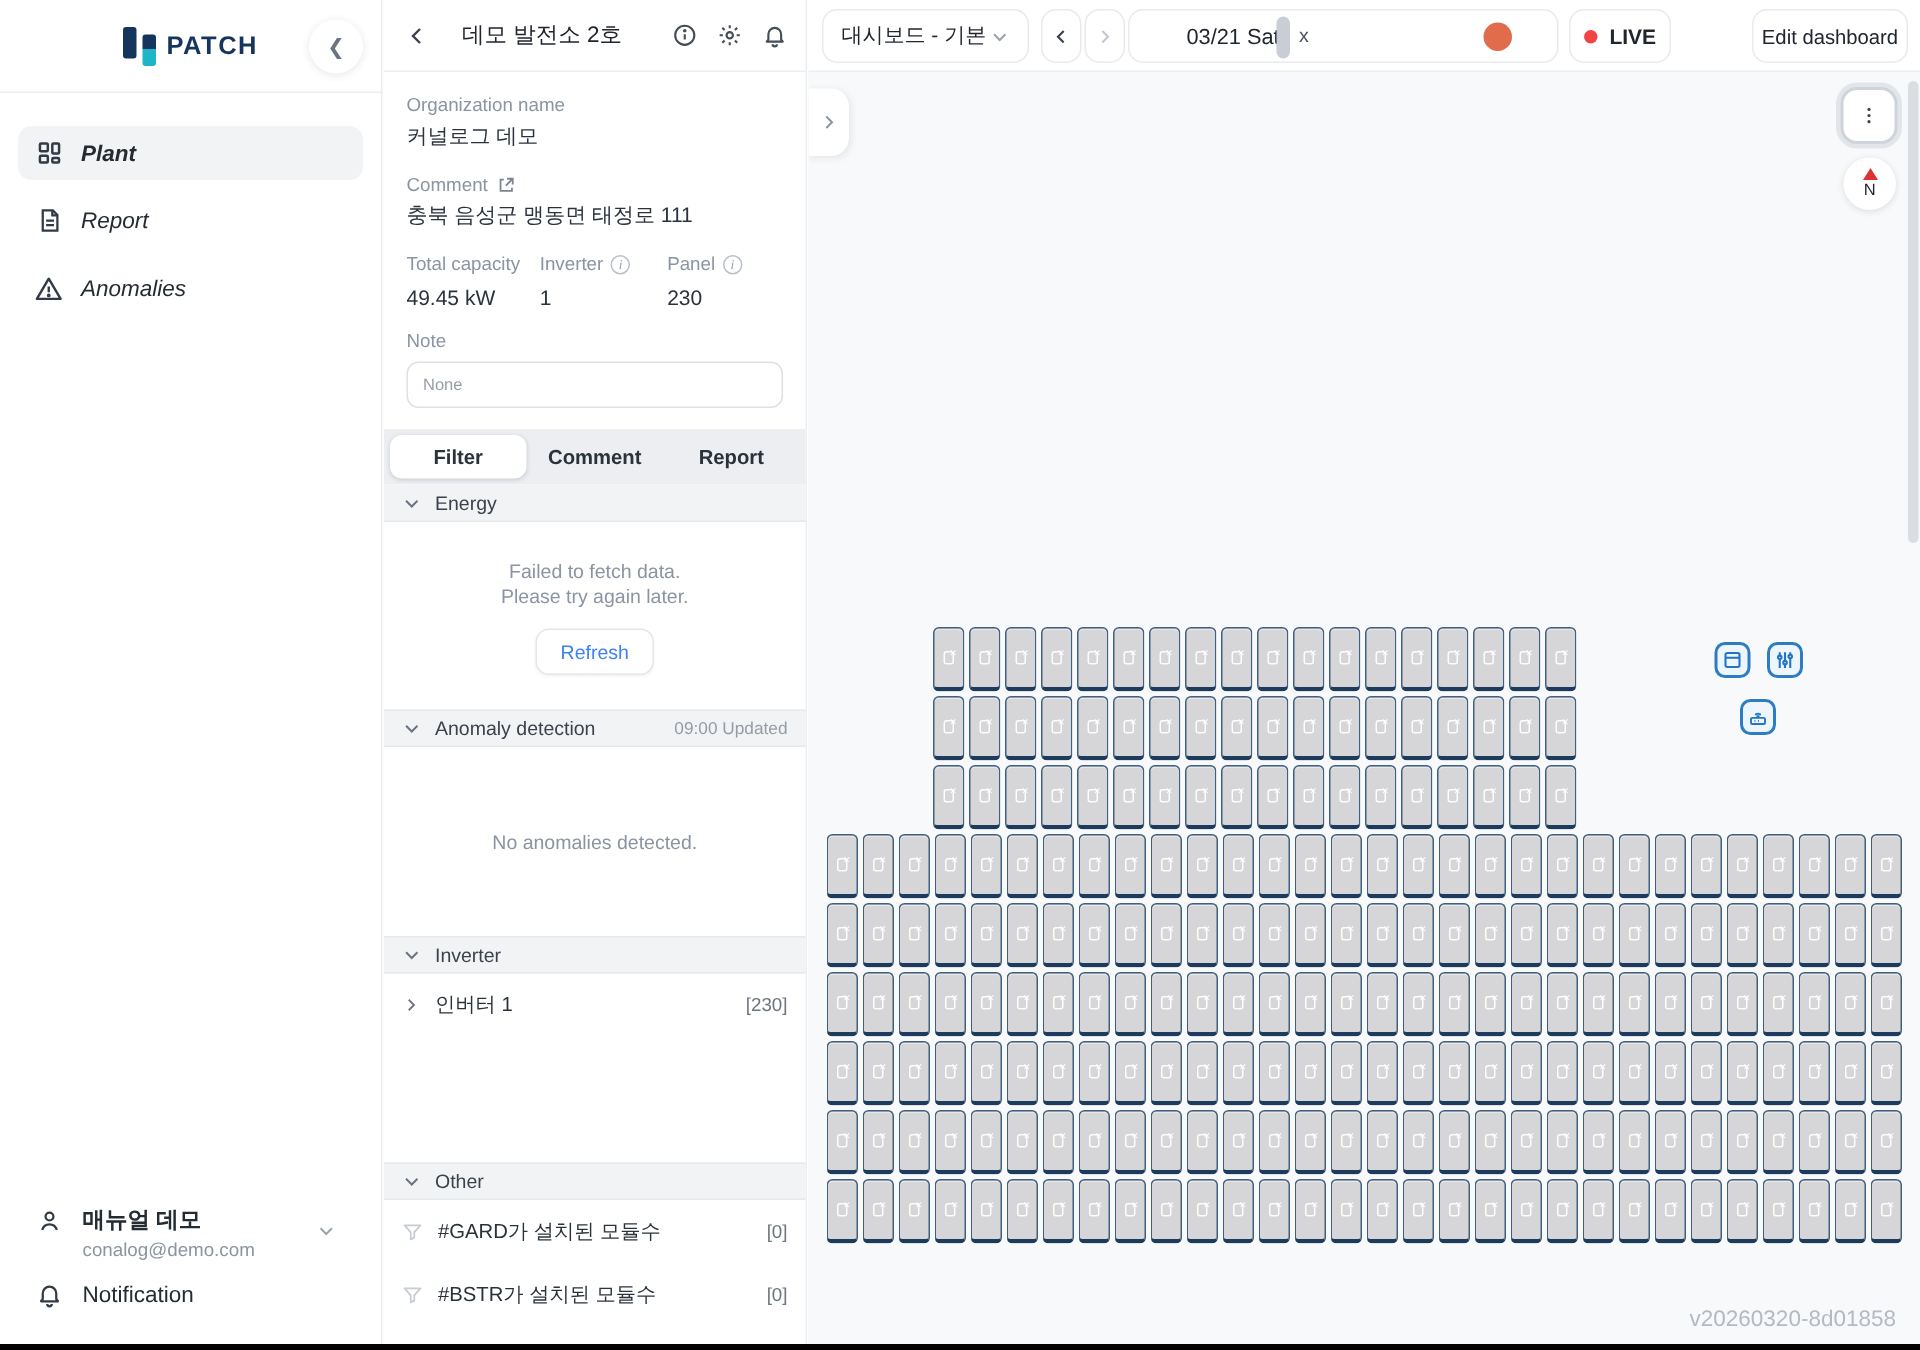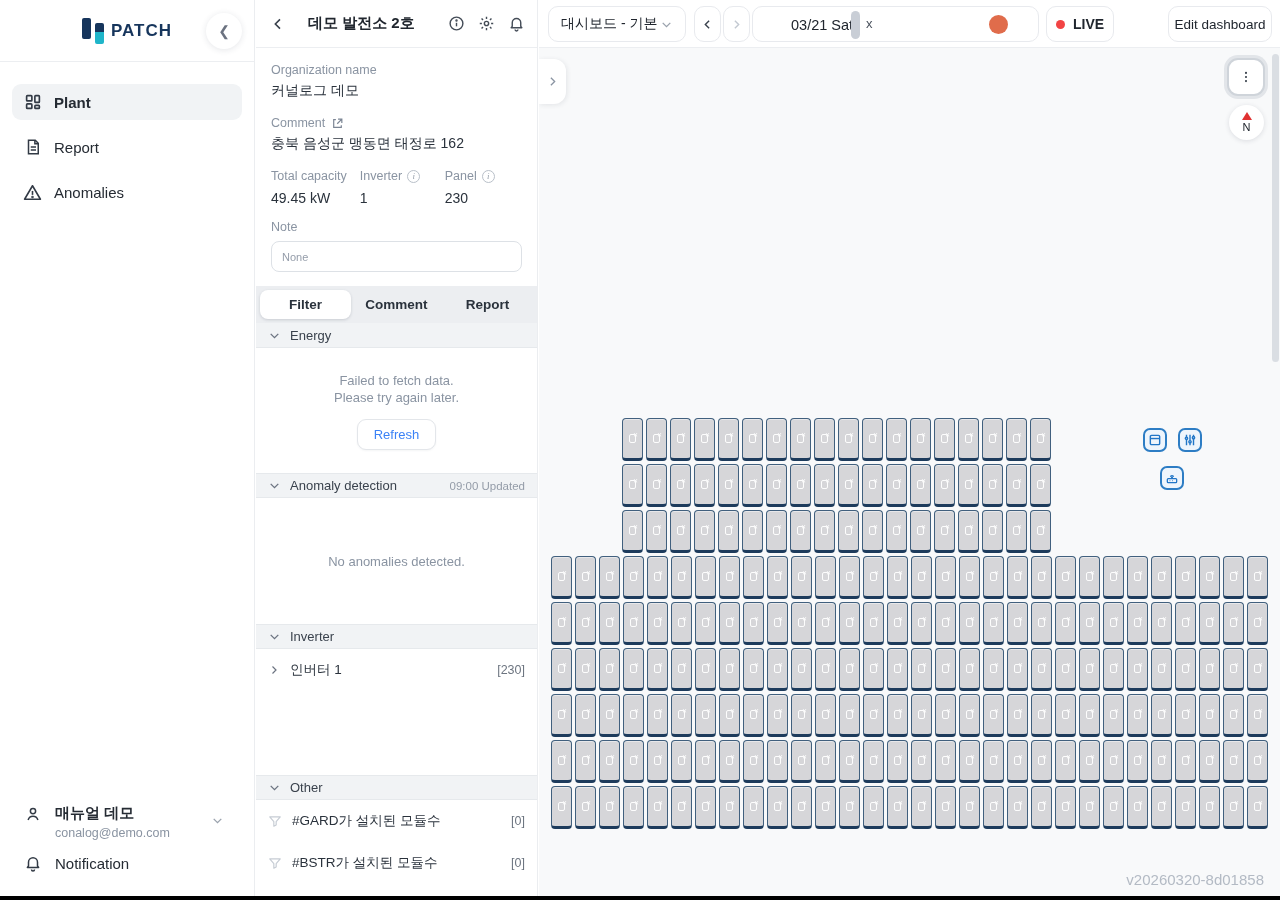--- a/index.html
+++ b/index.html
@@ -13,36 +13,36 @@
   .logo-mark { position:relative; width:22px; height:26px; }
   .logo-bar-l { position:absolute; left:0; top:0; width:9px; height:21px; background:#16355c; border-radius:2px; }
   .logo-bar-r { position:absolute; right:0; top:5px; width:9px; height:21px; border-radius:2px;
     background:linear-gradient(180deg,#16355c 0 45%,#1fb5c9 45% 100%); }
   .logo-text { font-size:17px; font-weight:800; letter-spacing:1px; color:#16355c; }
   #collapse-btn { position:absolute; right:12px; top:13px; width:36px; height:36px; border-radius:50%;
     background:#fff; box-shadow:0 1px 6px rgba(40,50,70,.12); display:flex; align-items:center; justify-content:center;
     color:#6b7280; font-size:14px; cursor:pointer; }
   #menu { padding:22px 12px 0 12px; display:flex; flex-direction:column; gap:9px; }
   .menu-item { display:flex; align-items:center; gap:12px; height:36px; padding:0 11px; border-radius:9px;
-    font-size:15px; color:#252b33; cursor:pointer; }
+    font-size:15px; color:#252b33; cursor:pointer;font-style:italic; }
   .menu-item.active { background:#f1f3f5; font-weight:700; }
   .menu-icon { width:19px; height:19px; display:flex; align-items:center; justify-content:center; }
   .menu-icon svg { stroke:#323a45; }
   #sidebar-bottom { position:absolute; left:0; bottom:14px; width:100%; padding:0 12px; }
   #notification-row { display:flex; align-items:center; gap:13px; height:38px; padding:0 11px; font-size:15px; cursor:pointer; }
   #user-row { position:relative; display:flex; align-items:flex-start; gap:13px; padding:12px 11px 4px 11px; cursor:pointer; }
   #user-name { font-size:15px; font-weight:700; color:#252b33; }
   #user-email { font-size:12.5px; color:#8a94a2; margin-top:3px; }
   #user-chevron { position:absolute; right:18px; top:22px; color:#9aa2ad; }
 
   
   #plant-panel { position:absolute; left:256px; top:0; width:282px; height:896px; background:#fff; border-right:1px solid #ebedf0; }
   #pp-header { position:relative; height:48px; border-bottom:1px solid #eceef1; display:flex; align-items:center; padding:0 12px 0 14px; }
   #pp-back { width:20px; height:20px; color:#39414c; font-size:15px; display:flex; align-items:center; cursor:pointer; }
-  #pp-title { font-size:15px; font-weight:700; margin-left:18px; color:#20262e; }
+  #pp-title { font-size:15px; font-weight:400; margin-left:18px; color:#20262e; }
   #pp-header-icons { position:absolute; right:12px; display:flex; gap:12px; }
   .hicon { width:18px; height:18px; color:#444c57; cursor:pointer; display:flex; align-items:center; justify-content:center; }
   #pp-info { padding:15px 15px 0 15px; }
   .field-label { font-size:12.5px; color:#8a94a2; }
   .field-value { font-size:14px; color:#2a323c; margin-top:5px; }
   .field-block { margin-bottom:16px; }
   #address-label-row { display:flex; align-items:center; gap:6px; }
   #stats-row { display:flex; margin-bottom:14px; }
   .stat { min-width:0; }
   .stat:nth-child(1){ width:92px; } .stat:nth-child(2){ width:88px; } .stat:nth-child(3){ width:80px; }
@@ -241,21 +241,21 @@
     <div class="field-block">
       <div id="address-label-row">
         <span class="field-label">Comment</span>
         <span>
           <svg width="13" height="13" viewBox="0 0 24 24" fill="none" stroke="#7b8594" stroke-width="2.2">
             <path d="M9 5H5v14h14v-4"></path>
               <path d="M13 4h7v7M20 4 11.5 12.5"></path>
           </svg>
           </span>
       </div>
-      <div class="field-value">충북 음성군 맹동면 태정로 162</div>
+      <div class="field-value">충북 음성군 맹동면 태정로 111</div>
     </div>
     <div id="stats-row">
       <div class="stat">
         <div class="stat-label">
             <span>Total capacity</span>
           </div>
         <div class="stat-value">49.45 kW</div>
       </div>
       <div class="stat">
         <div class="stat-label">

